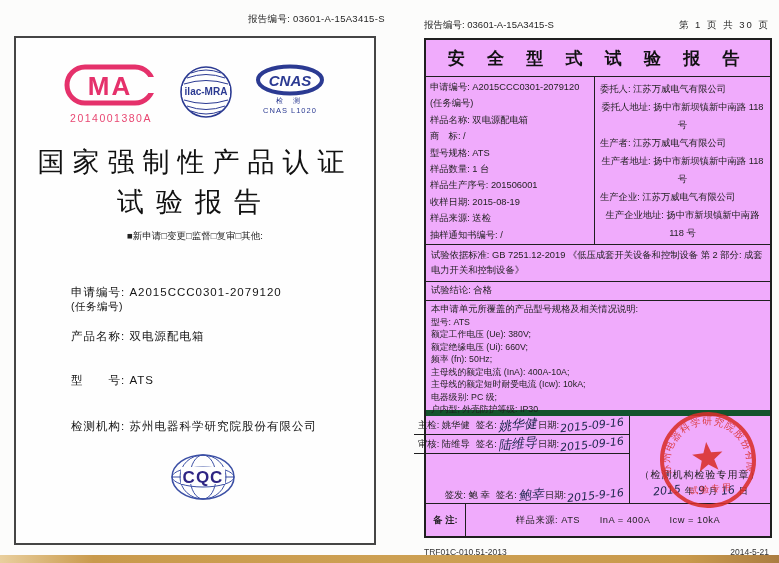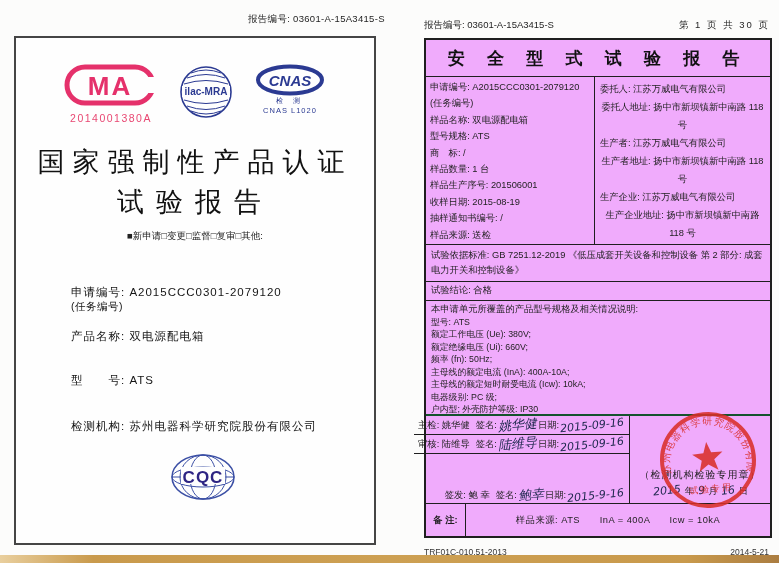--- a/index.html
+++ b/index.html
@@ -38,21 +38,21 @@
     border: 2px solid #1f1f1f; background: #f0abfc; display: flex; flex-direction: column;
   }
   .row-title { height: 37px; border-bottom: 1px solid #1f1f1f; display: flex; align-items: center; justify-content: center;
     font-family: "Liberation Serif", serif; font-weight: bold; font-size: 17px; letter-spacing: 9px; color: #111; }
   .row-info { height: 168px; border-bottom: 1px solid #1f1f1f; display: flex; }
   .info-left { width: 169px; border-right: 1px solid #1f1f1f; padding: 2px 4px; font-size: 9.3px; line-height: 16.4px; }
   .info-right { flex: 1; padding: 3px 5px; font-size: 9.3px; line-height: 18px; }
   .info-right .addr { text-align: center; }
   .row-standard { height: 37px; border-bottom: 1px solid #1f1f1f; padding: 3px 5px; font-size: 9.3px; line-height: 15px; }
   .row-conclusion { height: 19px; border-bottom: 1px solid #1f1f1f; padding: 2px 5px; font-size: 9.3px; }
-  .row-coverage { height: 115px; border-bottom: 2px solid #14532d; padding: 2px 5px; font-size: 8.8px; line-height: 12.5px; }
+  .row-coverage { height: 115px; border-bottom: 6px solid #14532d; padding: 2px 5px; font-size: 8.8px; line-height: 12.5px; }
   .row-coverage .cov-title { font-size: 9.3px; }
   .row-sign { height: 88px; border-bottom: 1px solid #1f1f1f; display: flex; }
   .sign-left { width: 204px; border-right: 1px solid #1f1f1f; display: flex; flex-direction: column; align-items: flex-end; }
   .sign-row { flex: 1; border-bottom: 1px solid #1f1f1f; display: flex; align-items: center; padding: 0 4px; font-size: 9.3px; white-space: nowrap; }
   .sign-row:last-child { border-bottom: none; margin-top: 32px; }
   .sign-row .role { margin-right: 6px; }
   .hand { font-family: "DejaVu Sans", sans-serif; font-style: italic; color: #232b52; font-size: 13px;
     transform: rotate(-5deg); display: inline-block; margin: 0 1px; }
   .hand.date { font-size: 11px; transform: rotate(-6deg); }
   .sign-right { flex: 1; position: relative; }
@@ -140,27 +140,27 @@
 
 <div class="rp-table">
 
   <div class="row-title">安 全 型 式 试 验 报 告</div>
 
   <div class="row-info">
     <div class="info-left">
       <div>申请编号: A2015CCC0301-2079120</div>
       <div>(任务编号)</div>
       <div>样品名称: 双电源配电箱</div>
+      <div>商　标: /</div>
       <div>型号规格: ATS</div>
-      <div>商　标: /</div>
       <div>样品数量: 1 台</div>
       <div>样品生产序号: 201506001</div>
       <div>收样日期: 2015-08-19</div>
+      <div>样品来源: 送检</div>
       <div>抽样通知书编号: /</div>
-      <div>样品来源: 送检</div>
     </div>
     <div class="info-right">
       <div>委托人: 江苏万威电气有限公司</div>
       <div class="addr">委托人地址: 扬中市新坝镇新中南路 118 号</div>
       <div>生产者: 江苏万威电气有限公司</div>
       <div class="addr">生产者地址: 扬中市新坝镇新中南路 118 号</div>
       <div>生产企业: 江苏万威电气有限公司</div>
       <div class="addr">生产企业地址: 扬中市新坝镇新中南路 118 号</div>
     </div>
   </div>

